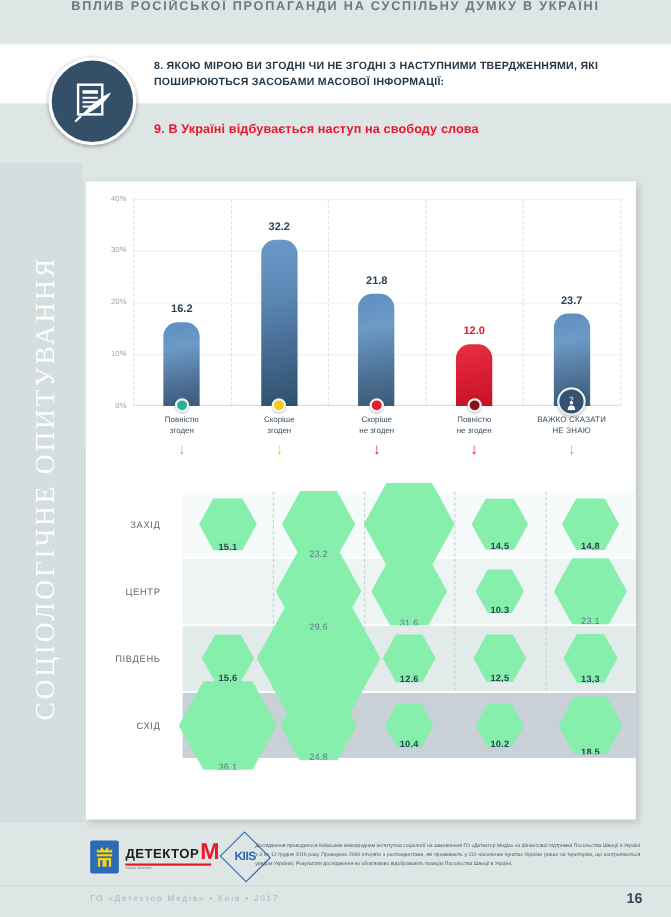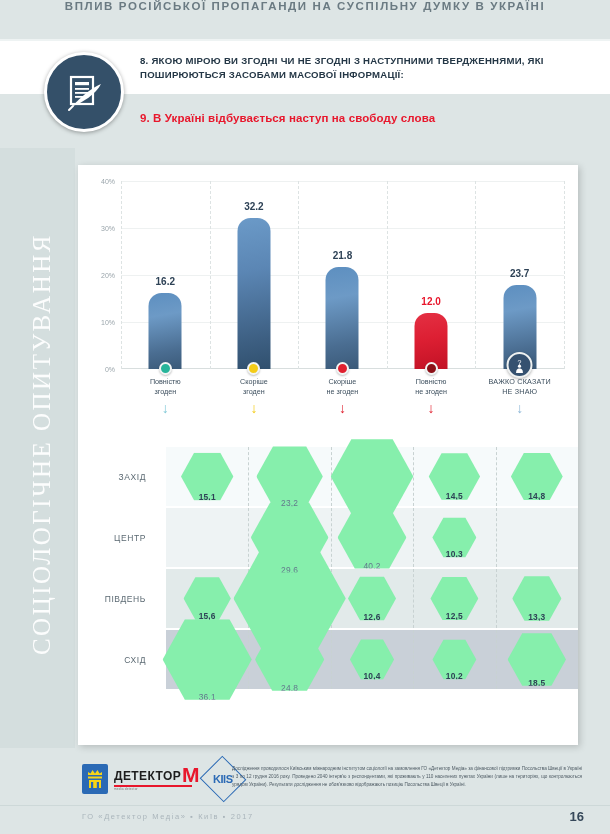--- a/index.html
+++ b/index.html
@@ -425,26 +425,31 @@
             <div class="region-sep" style="left: 247.2px;"></div>
             <div class="region-sep" style="left: 329.6px;"></div>
           </div>
           <div class="hexwrap" style="left: 189.6px; z-index: 70; text-decoration: underline;">
             <div class="hex" style="width: 77.8px; height: 74.688px;">
               <div class="hex-val dim">29,6</div>
             </div>
           </div>
           <div class="hexwrap" style="left: 272px; z-index: 75;">
             <div class="hex" style="width: 68.875px; height: 66.12px;">
-              <div class="hex-val dim">40,2</div>
+              <div class="hex-val dim">31,6</div>
             </div>
           </div>
           <div class="hexwrap" style="left: 354.4px; z-index: 90;">
             <div class="hex" style="width: 44.025px; height: 42.264px;">
               <div class="hex-val">10,3</div>
+            </div>
+          </div>
+          <div class="hexwrap" style="left: 436.8px; z-index: 77;">
+            <div class="hex" style="width: 66.425px; height: 63.768px;">
+              <div class="hex-val dim">23,1</div>
             </div>
           </div>
         </div>
         <div class="region-row" style="top: 122px;">
           <div class="region-label">ПІВДЕНЬ</div>
           <div class="region-band" style="background: rgb(226, 234, 234);">
             <div class="region-sep" style="left: 82.4px;"></div>
             <div class="region-sep" style="left: 164.8px;"></div>
             <div class="region-sep" style="left: 247.2px;"></div>
             <div class="region-sep" style="left: 329.6px;"></div>

